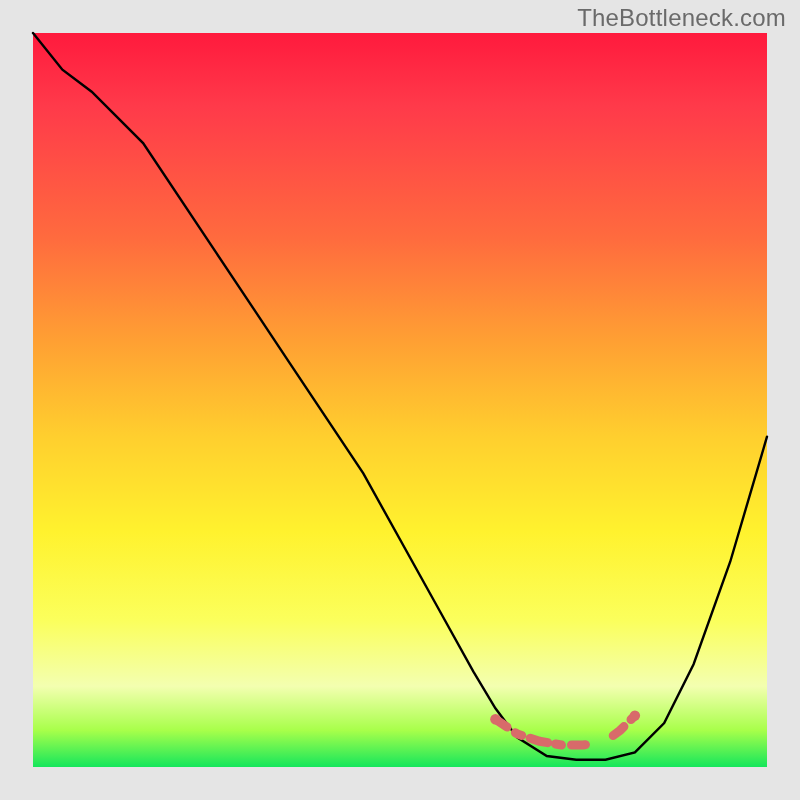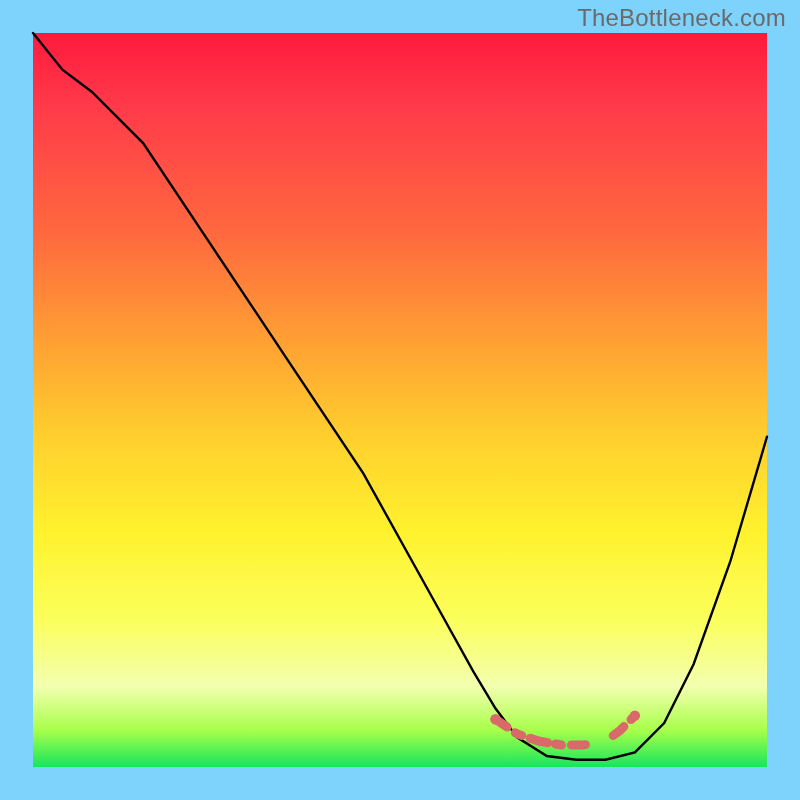--- a/index.html
+++ b/index.html
@@ -8,21 +8,21 @@
     width: 800px;
     height: 800px;
     background: #000;
     font-family: Arial, Helvetica, sans-serif;
     overflow: hidden;
   }
   .frame {
     position: relative;
     width: 800px;
     height: 800px;
-    background: #7dd3fc;
+    background: #e5e5e5;
   }
   .plot-area {
     position: absolute;
     left: 33px;
     top: 33px;
     width: 734px;
     height: 734px;
     
     background: linear-gradient(
       to bottom,

